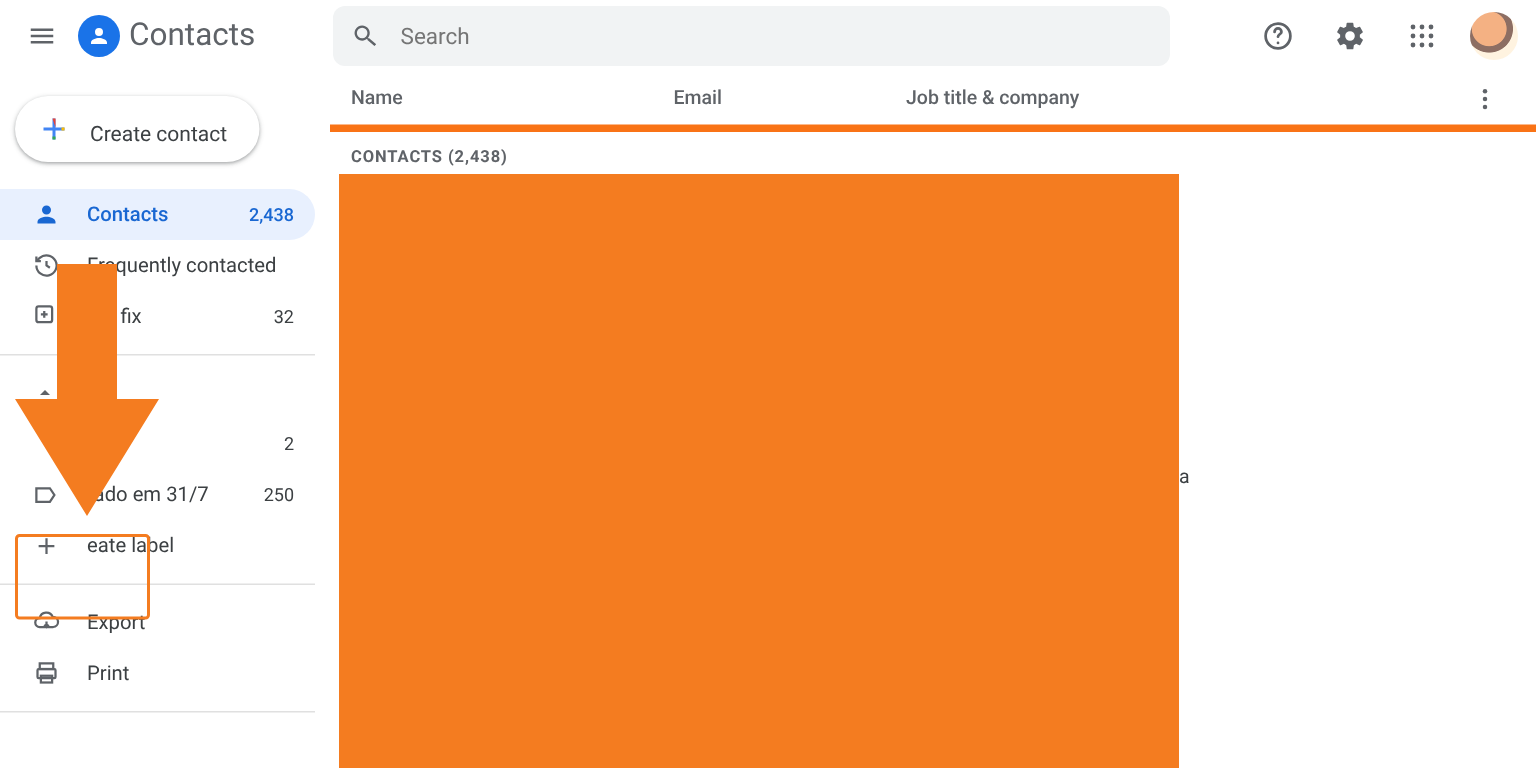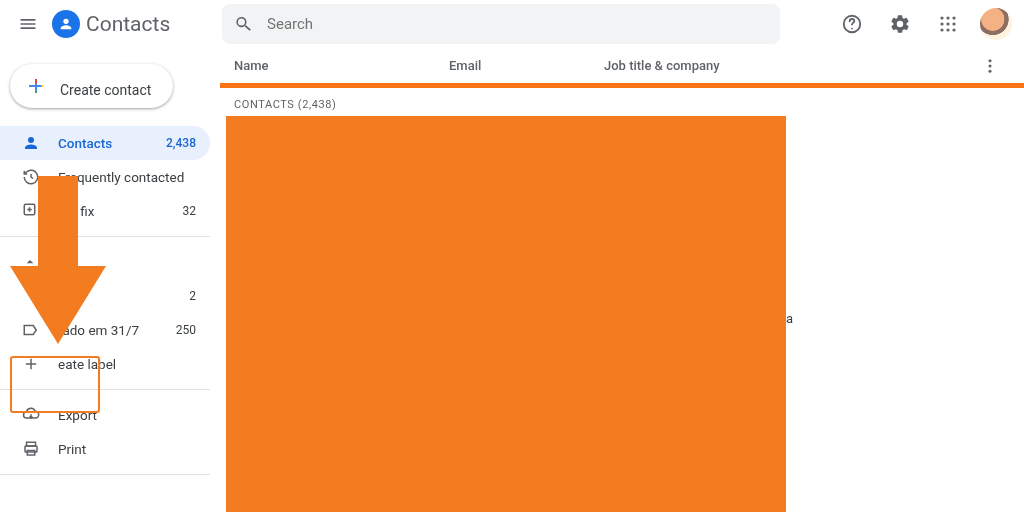--- a/index.html
+++ b/index.html
@@ -20,21 +20,21 @@
   .create-btn{display:inline-flex;align-items:flex-end;gap:12px;margin:8px 8px 18px 10px;padding:10px 22px 10px 14px;border:none;border-radius:24px;background:#fff;box-shadow:0 1px 2px rgba(60,64,67,.3),0 1px 3px 1px rgba(60,64,67,.15);font-size:14px;color:#3c4043;cursor:pointer}
   .nav-item{display:flex;align-items:center;height:34px;padding:0 14px 0 22px;font-size:13.5px;color:#3c4043;gap:18px;border-radius:0 18px 18px 0;cursor:pointer}
   .nav-item .count{margin-left:auto;font-size:12px}
   .nav-item.active{background:#e8f0fe;color:#1967d2;font-weight:500}
   .nav-item.active .count{color:#1967d2}
   .nav-sep{border-top:1px solid #e0e0e0;margin:8px 0 8px 0px}
   
   .main{position:absolute;left:220px;right:0;top:48px;bottom:0}
   .col-header{display:flex;align-items:center;height:40px;padding:0 14px;font-size:13px;color:#5f6368;font-weight:500;border-bottom:5px solid #f97316}
   .col-header .more{margin-left:auto}
-  .section-title{font-size:11px;letter-spacing:.6px;color:#5f6368;padding:10px 14px 6px;font-weight:400}
+  .section-title{font-size:11px;letter-spacing:.6px;color:#5f6368;padding:10px 14px 6px;font-weight:700}
   .orange-block{position:absolute;left:6px;top:68px;width:560px;height:396px;background:#f47c20}
   .peek-char{position:absolute;left:566px;top:263px;font-size:13px;color:#3c4043}
   
   .arrow-overlay{position:absolute;left:6px;top:176px;pointer-events:none}
   .highlight-box{position:absolute;left:10px;top:356px;width:90px;height:57px;border:2.5px solid #f47c20;border-radius:3px;pointer-events:none}
   
   svg{display:block}
 </style>
 </head>
 <body>

